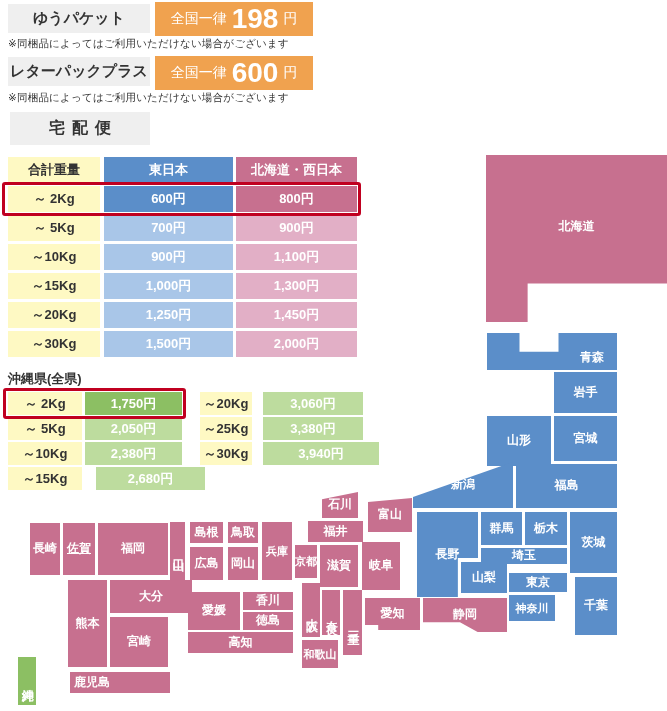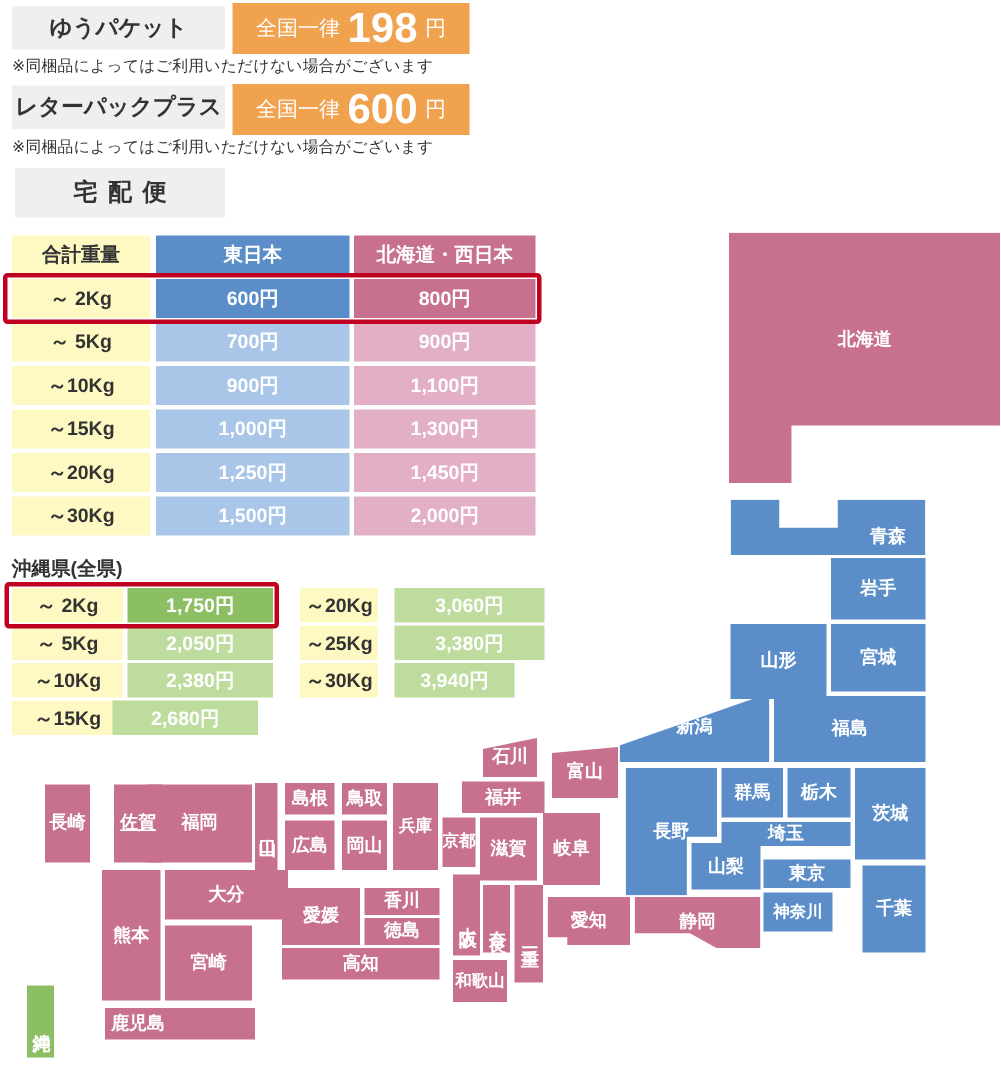--- a/index.html
+++ b/index.html
@@ -104,29 +104,29 @@
   <div class="okinawa-title">沖縄県(全県)</div>
   <div class="tbl" id="okinawa-left-table">
       <div class="cell c-gray" style="left: 8px; top: 392px; width: 74px; height: 23px;">～ 2Kg</div>
       <div class="cell c-green-strong" style="left: 85px; top: 392px; width: 97px; height: 23px;">1,750円</div>
       <div class="hl" style="left: 3px; top: 388px; width: 183px; height: 31px;"></div>
       <div class="cell c-gray" style="left: 8px; top: 417px; width: 74px; height: 23px;">～ 5Kg</div>
       <div class="cell c-green-light" style="left: 85px; top: 417px; width: 97px; height: 23px;">2,050円</div>
       <div class="cell c-gray" style="left: 8px; top: 442px; width: 74px; height: 23px;">～10Kg</div>
       <div class="cell c-green-light" style="left: 85px; top: 442px; width: 97px; height: 23px;">2,380円</div>
       <div class="cell c-gray" style="left: 8px; top: 467px; width: 74px; height: 23px;">～15Kg</div>
-      <div class="cell c-green-light" style="left: 75px; top: 467px; width: 97px; height: 23px;">2,680円</div>
+      <div class="cell c-green-light" style="left: 96px; top: 467px; width: 109px; height: 23px;">2,680円</div>
     </div>
   <div class="tbl" id="okinawa-right-table">
       <div class="cell c-gray" style="left: 200px; top: 392px; width: 52px; height: 23px;">～20Kg</div>
       <div class="cell c-green-light" style="left: 263px; top: 392px; width: 100px; height: 23px;">3,060円</div>
       <div class="cell c-gray" style="left: 200px; top: 417px; width: 52px; height: 23px;">～25Kg</div>
       <div class="cell c-green-light" style="left: 263px; top: 417px; width: 100px; height: 23px;">3,380円</div>
       <div class="cell c-gray" style="left: 200px; top: 442px; width: 52px; height: 23px;">～30Kg</div>
-      <div class="cell c-green-light" style="left: 263px; top: 442px; width: 80px; height: 23px;">3,940円</div>
+      <div class="cell c-green-light" style="left: 263px; top: 442px; width: 116px; height: 23px;">3,940円</div>
     </div>
 
   <div id="japan-map">
       <div class="pref west pos-up" style="left: 486px; top: 155px; width: 181px; height: 167px; clip-path: polygon(0px 0px, 100% 0px, 100% 77%, 23% 77%, 23% 100%, 0px 100%);">
         <span>北海道</span>
       </div>
       <div class="pref east pos-br" style="left: 487px; top: 333px; width: 130px; height: 37px; clip-path: polygon(0px 0px, 25% 0px, 25% 51%, 55% 51%, 55% 0px, 100% 0px, 100% 100%, 0px 100%);">
         <span>青森</span>
       </div>
       <div class="pref east" style="left: 554px; top: 372px; width: 63px; height: 41px;">
@@ -233,21 +233,21 @@
       </div>
       <div class="pref west" style="left: 188px; top: 592px; width: 52px; height: 38px;">
         <span>愛媛</span>
       </div>
       <div class="pref west" style="left: 188px; top: 632px; width: 105px; height: 21px;">
         <span>高知</span>
       </div>
       <div class="pref west" style="left: 98px; top: 523px; width: 70px; height: 52px;">
         <span>福岡</span>
       </div>
-      <div class="pref west" style="left: 76px; top: 523px; width: 32px; height: 52px; text-decoration: underline;">
+      <div class="pref west" style="left: 63px; top: 523px; width: 32px; height: 52px; text-decoration: underline;">
         <span>佐賀</span>
       </div>
       <div class="pref west" style="left: 30px; top: 523px; width: 30px; height: 52px;">
         <span>長崎</span>
       </div>
       <div class="pref west" style="left: 110px; top: 580px; width: 82px; height: 33px;">
         <span>大分</span>
       </div>
       <div class="pref west" style="left: 68px; top: 580px; width: 39px; height: 87px;">
         <span>熊本</span>

